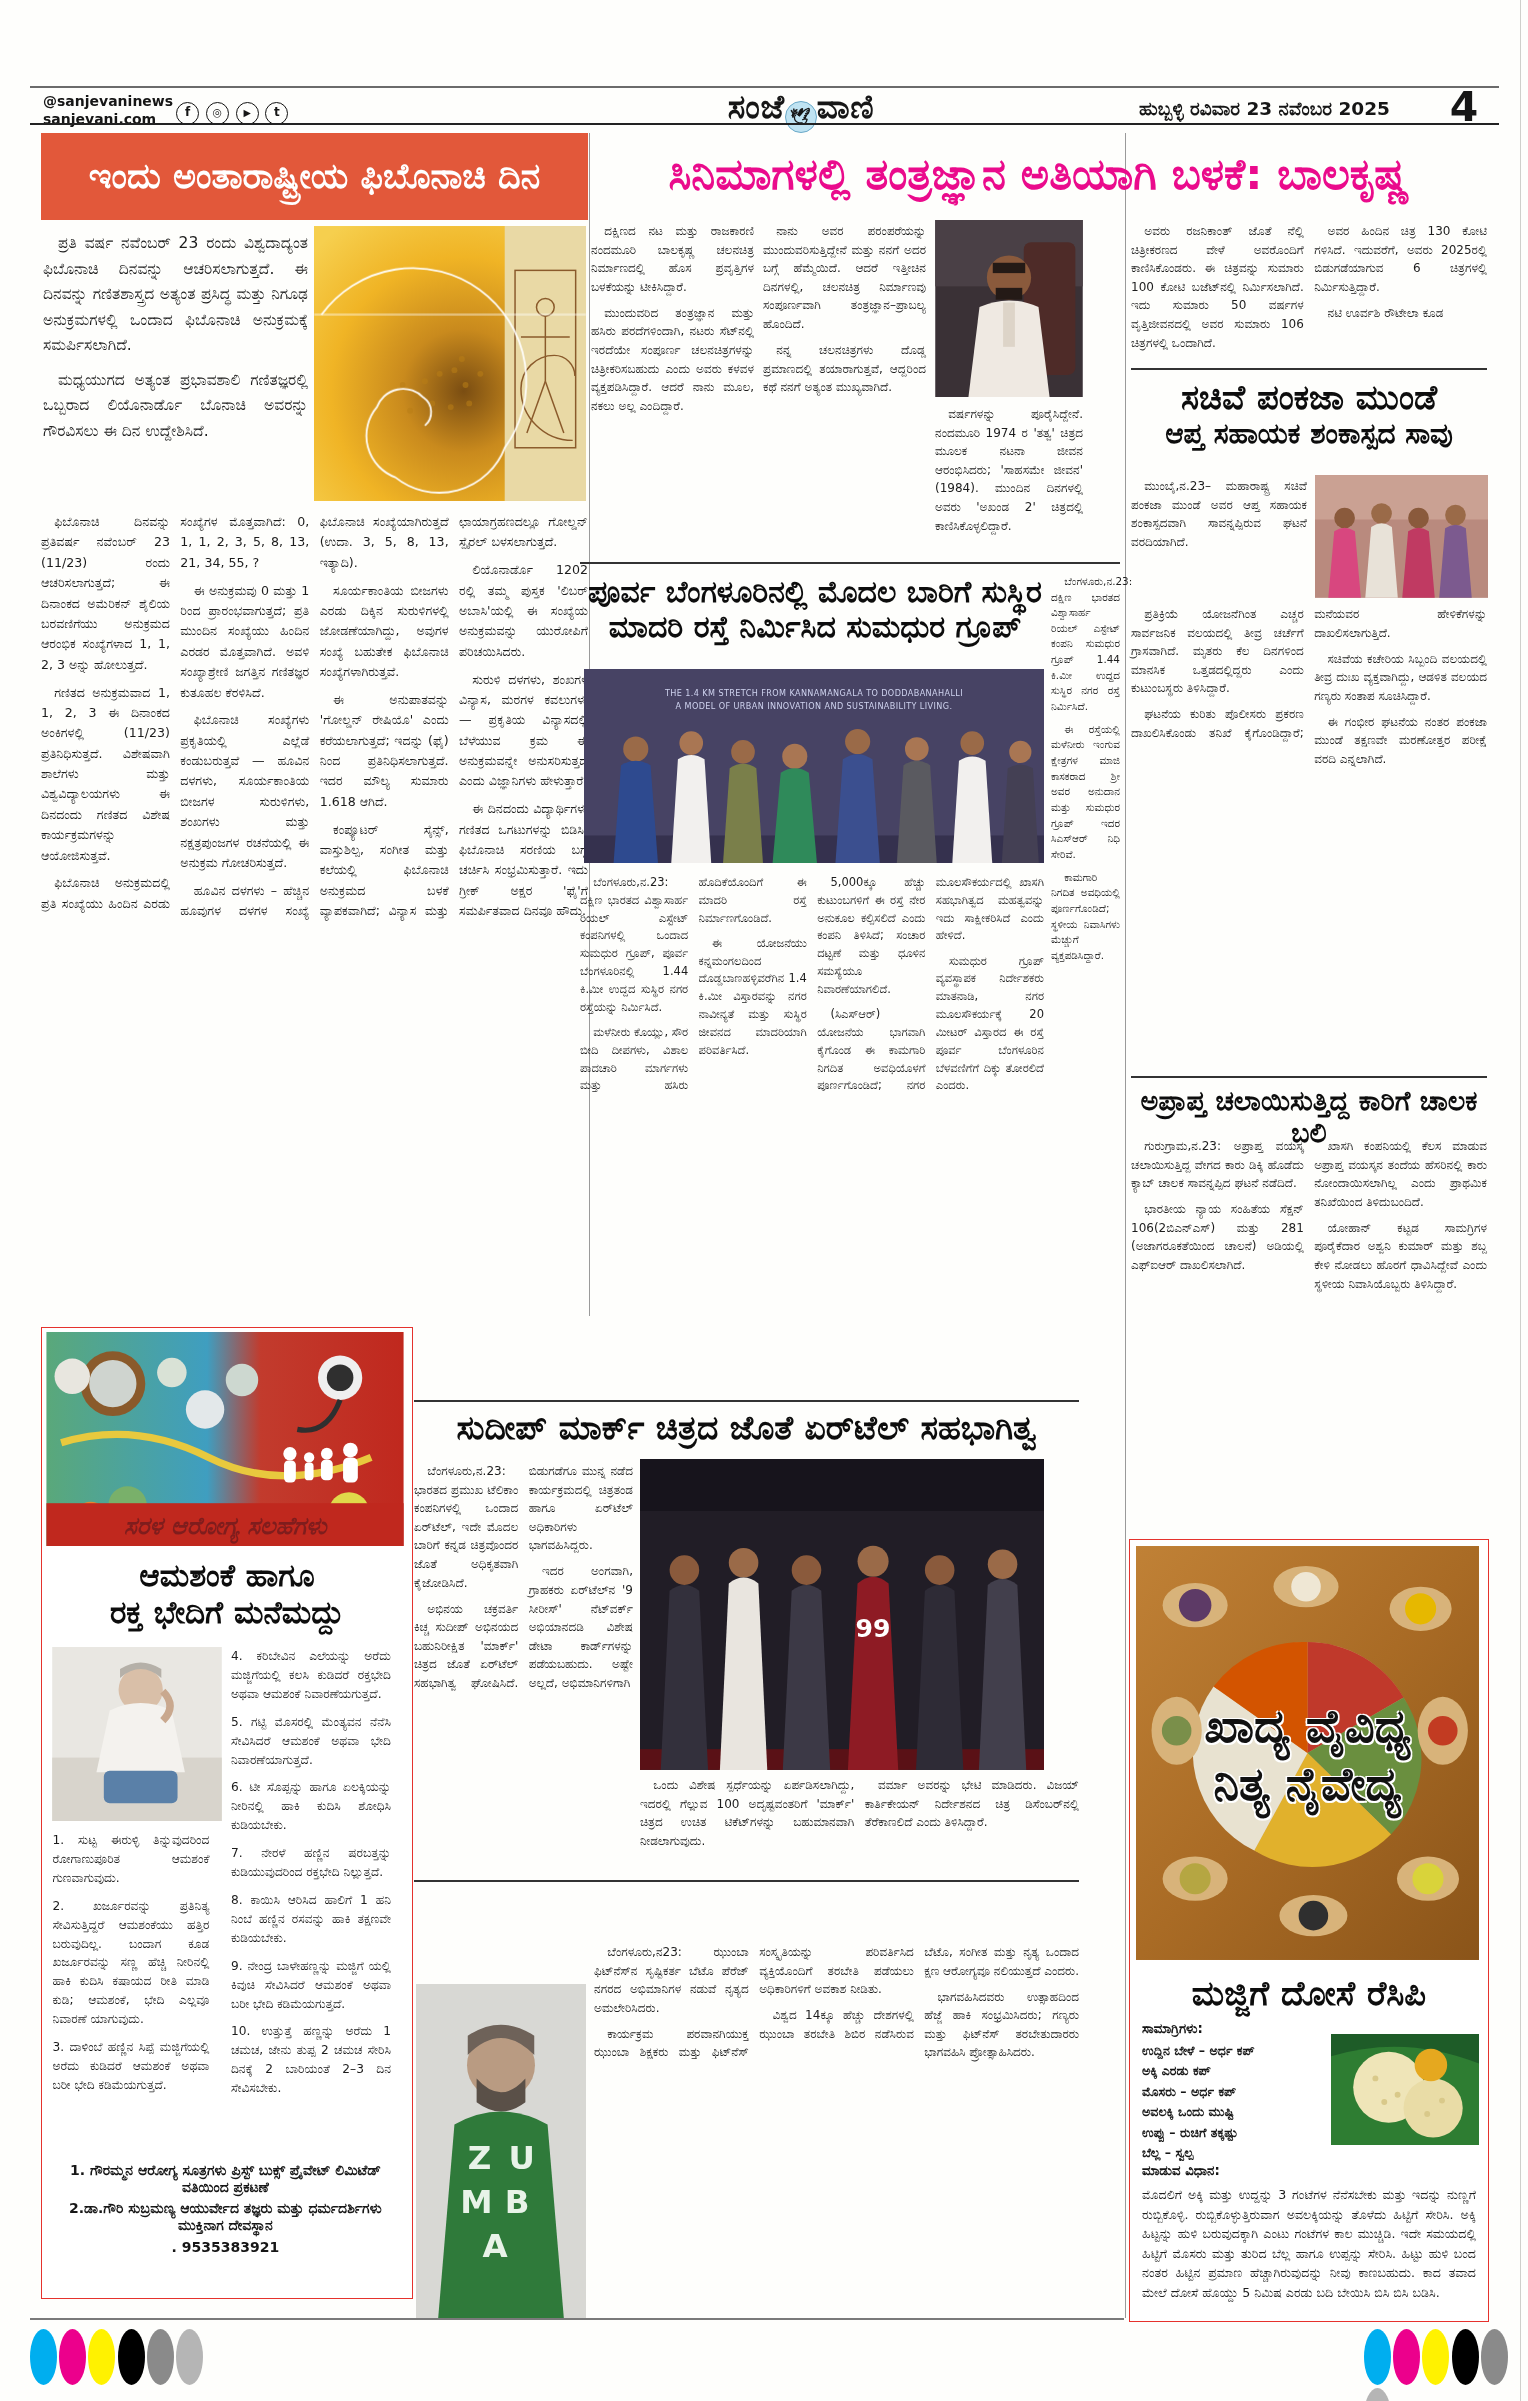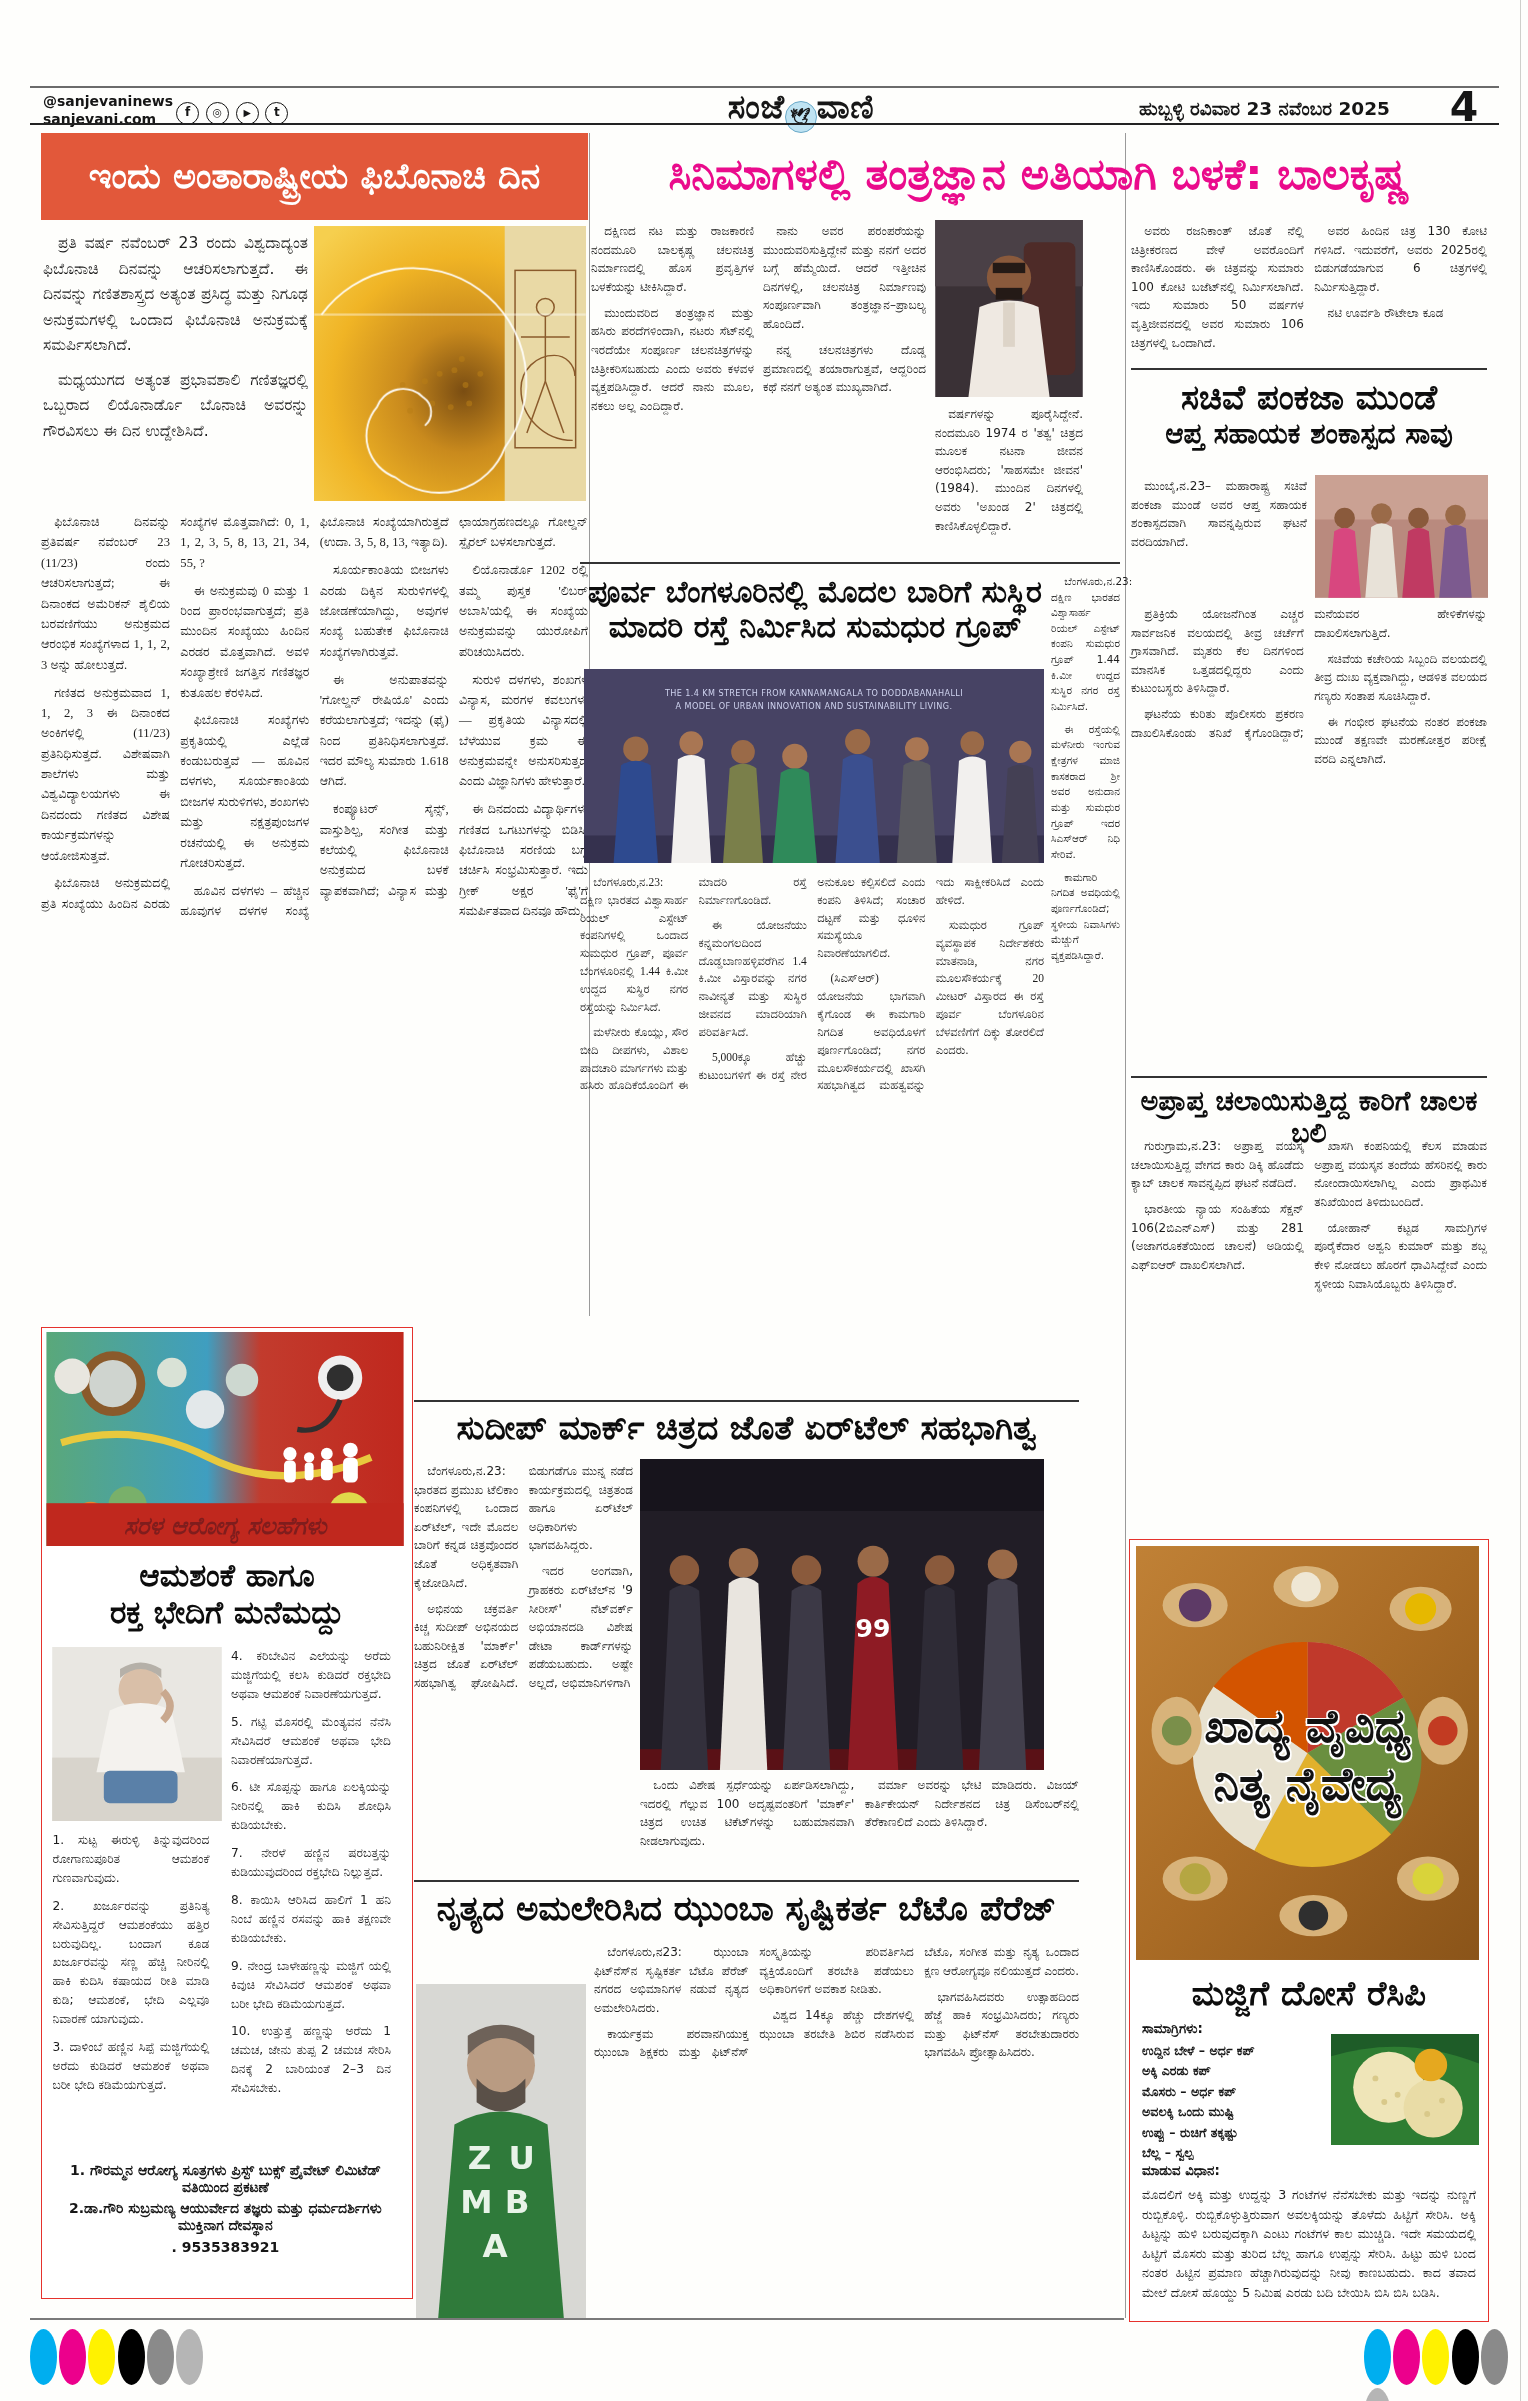--- a/index.html
+++ b/index.html
@@ -5,21 +5,21 @@
   html,body{margin:0;padding:0;background:#e8e8e4;}
   #page{position:relative;width:1528px;height:2401px;background:#fefefc;margin:0 auto;
         font-family:"DejaVu Sans","Liberation Sans",sans-serif;color:#161616;overflow:hidden;}
   .abs{position:absolute;}
   .rule{background:#444;}
   .vrule{background:#9a9a9a;width:0.7px;}
   .body-txt{font-size:12px;line-height:1.55;text-align:justify;color:#1c1c1c;}
   .body-txt p{margin:0 0 7.4px 0;text-indent:13.3px;}
   .cols2{column-count:2;column-gap:10.4px;}
   .cols3{column-count:3;column-gap:10.4px;}
-  .cols4{column-count:4;column-gap:10.4px;font-family:Liberation Serif, serif;}
+  .cols4{column-count:4;column-gap:10.4px;}
   .headline-black{font-weight:bold;color:#0d0d0d;text-align:center;line-height:1.18;}
   .photo{overflow:hidden;}
   .lead-col p{margin:0 0 9px 0;text-indent:15px;}
   .ingredients p{margin:0 0 4.4px 0;font-weight:bold;font-size:12.6px;}
   .remedies p{margin:0 9px 9px 0;text-indent:0;}
   .footer-note p{margin:0 0 4.4px 0;text-align:center;font-weight:bold;text-indent:0;}
   .dot{display:inline-block;width:27px;height:56px;border-radius:50%;margin-right:2.2px;}
   .sub-band{font-style:italic;}
 </style>
 </head>
@@ -327,21 +327,20 @@
           <path d="M458 420 L470 170 Q490 154 510 170 L522 420 Z" fill="#423f4c"></path>
       </g>
     </svg>
   </div>
   <div class="abs body-txt cols2" style="left:640px;top:1776px;width:439px;height:95px">
       <p>ಒಂದು ವಿಶೇಷ ಸ್ಪರ್ಧೆಯನ್ನು ಏರ್ಪಡಿಸಲಾಗಿದ್ದು, ಇದರಲ್ಲಿ ಗೆಲ್ಲುವ 100 ಅದೃಷ್ಟವಂತರಿಗೆ 'ಮಾರ್ಕ್' ಚಿತ್ರದ ಉಚಿತ ಟಿಕೆಟ್‌ಗಳನ್ನು ಬಹುಮಾನವಾಗಿ ನೀಡಲಾಗುವುದು.</p>
       <p>ವರ್ಮಾ ಅವರನ್ನು ಭೇಟಿ ಮಾಡಿದರು. ವಿಜಯ್ ಕಾರ್ತಿಕೇಯನ್ ನಿರ್ದೇಶನದ ಚಿತ್ರ ಡಿಸೆಂಬರ್‌ನಲ್ಲಿ ತೆರೆಕಾಣಲಿದೆ ಎಂದು ತಿಳಿಸಿದ್ದಾರೆ.</p>
     </div>
 
   <div class="abs rule" style="left:414px;top:1880px;width:665px;height:1.5px;background:#333"></div>
-  <div class="abs headline-black" style="left:414px;top:1888px;width:665px;font-size:34px">ನೃತ್ಯದ ಅಮಲೇರಿಸಿದ ಝುಂಬಾ ಸೃಷ್ಟಿಕರ್ತ ಬೆಟೊ ಪೆರೆಜ್</div>
   <div class="abs photo" style="left:416px;top:1984px;width:170px;height:334px">
     <svg width="170" height="334" xmlns="http://www.w3.org/2000/svg" viewBox="0 0 230 452">
       <rect width="230" height="452" fill="#d8d8d4"></rect>
       <circle cx="115" cy="110" r="46" fill="#b99b82"></circle>
       <path d="M70 96 Q115 50 160 96 L160 70 Q115 40 70 70 Z" fill="#6e6259"></path>
       <path d="M82 128 Q115 165 148 128 L148 160 Q115 185 82 160 Z" fill="#5a5048"></path>
       <path d="M30 452 L52 190 Q115 155 178 190 L200 452 Z" fill="#2f7a3a"></path>
       <g fill="#e8f3e8" font-family="'DejaVu Sans',sans-serif" font-weight="bold">
         <text x="70" y="250" font-size="44">Z</text>
           <text x="125" y="250" font-size="44">U</text>

